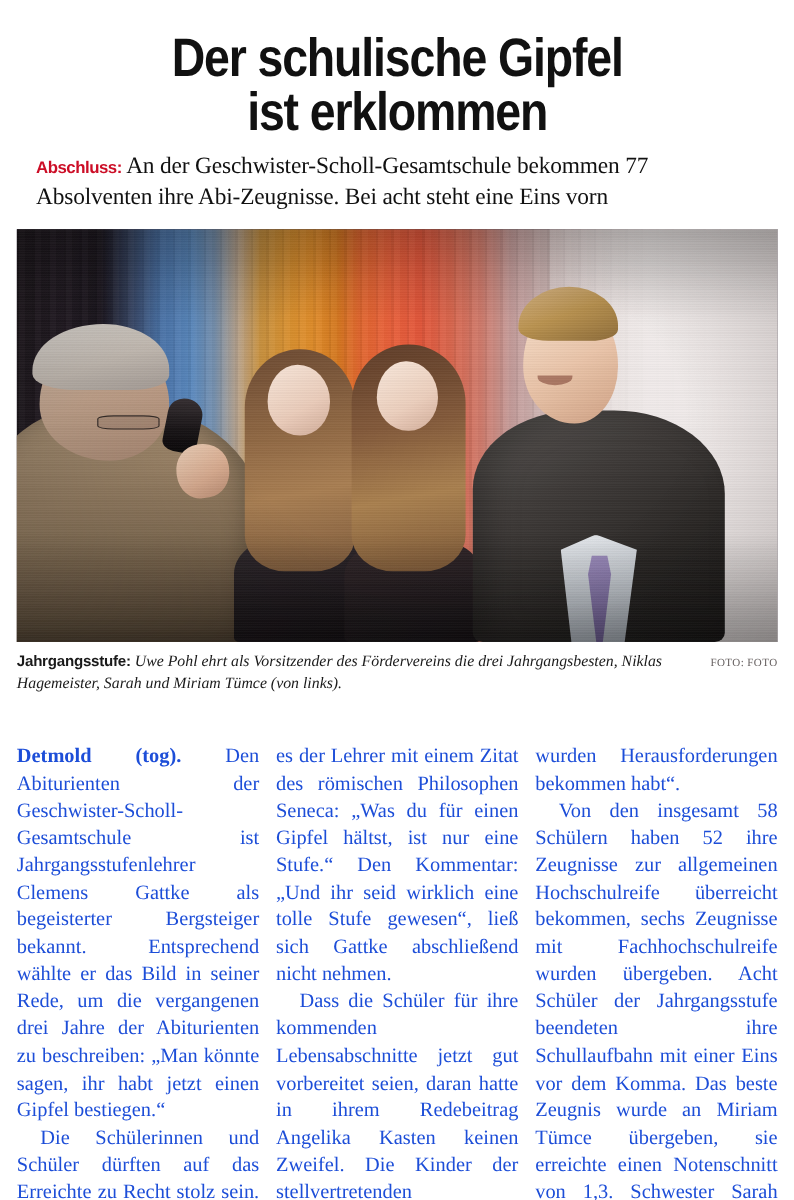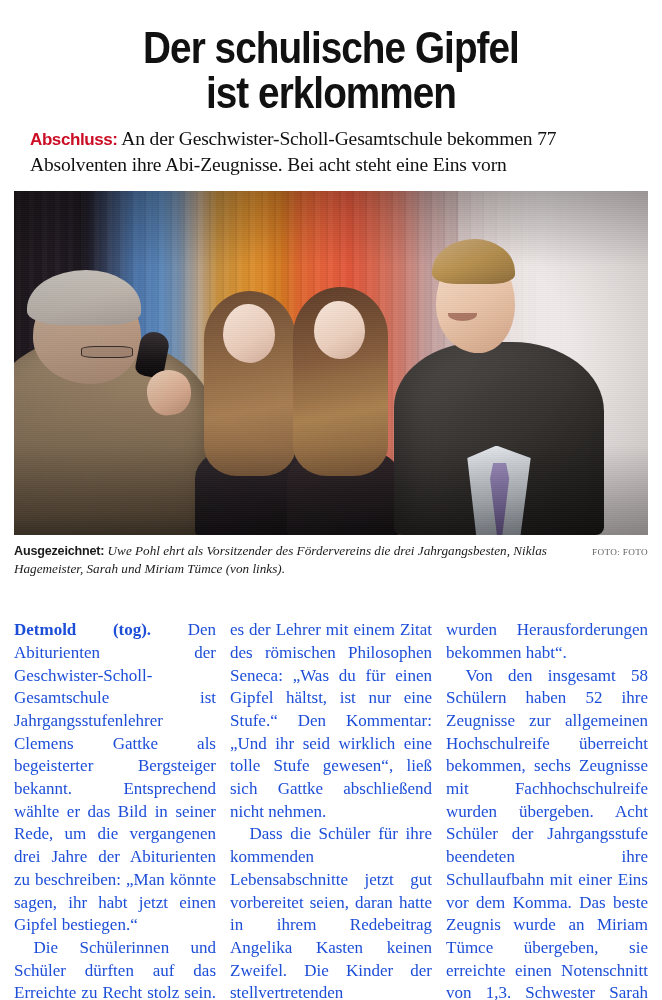--- a/index.html
+++ b/index.html
@@ -46,21 +46,21 @@
     font-family: "Liberation Serif", "DejaVu Serif", serif;
     font-size: 19.5px;
     line-height: 1.33;
     color: #111111;
     text-align: left;
     letter-spacing: -0.15px;
   }
   .lead-kicker {
     font-family: "Liberation Sans", "DejaVu Sans", sans-serif;
     font-weight: 700;
-    font-size: 17px;
+    font-size: 14px;
     letter-spacing: -0.4px;
   }
 
   
   .photo-wrap {
     margin: 13px 14px 0 14px;
     width: 634px;
     height: 344px;
     position: relative;
     overflow: hidden;
@@ -341,21 +341,21 @@
       <div class="p-man-tie"></div>
       <div class="p-man-head"></div>
       <div class="p-man-hair"></div>
       <div class="p-man-smile"></div>
 
       <div class="bg-vignette"></div>
       <div class="photo-grain"></div>
     </div>
   </div>
 
-  <p class="caption"><span class="photo-credit">FOTO: FOTO</span><span class="caption-kicker">Ausgezeichnet:</span><span> Uwe Pohl ehrt als Vorsitzender des Fördervereins die drei Jahrgangsbesten, Niklas Hagemeister, Sarah und Miriam Tümce (von links).</span></p>
+  <p class="caption"><span class="photo-credit">FOTO: FOTO</span><span class="caption-kicker">Jahrgangsstufe:</span><span> Uwe Pohl ehrt als Vorsitzender des Fördervereins die drei Jahrgangsbesten, Niklas Hagemeister, Sarah und Miriam Tümce (von links).</span></p>
 
   <div class="body-cols">
 
     <div class="col">
       <p><span class="dateline">Detmold (tog).</span><span> Den Abiturienten der Geschwister-Scholl-Gesamtschule ist Jahrgangsstufenlehrer Clemens Gattke als begeisterter Bergsteiger bekannt. Entsprechend wählte er das Bild in seiner Rede, um die vergangenen drei Jahre der Abiturienten zu beschreiben: „Man könnte sagen, ihr habt jetzt einen Gipfel bestiegen.“</span></p>
       <p>Die Schülerinnen und Schüler dürften auf das Erreichte zu Recht stolz sein. Gattke blickte ihrem auch nach vorn, schließlich beginne für die jungen Erwachsenen jetzt ein Lebensabschnitt außerhalb des behüteten Umfeldes der Schule. Auf den Punkt brachte</p>
     </div>
 
     <div class="col">
       <p>es der Lehrer mit einem Zitat des römischen Philosophen Seneca: „Was du für einen Gipfel hältst, ist nur eine Stufe.“ Den Kommentar: „Und ihr seid wirklich eine tolle Stufe gewesen“, ließ sich Gattke abschließend nicht nehmen.</p>

